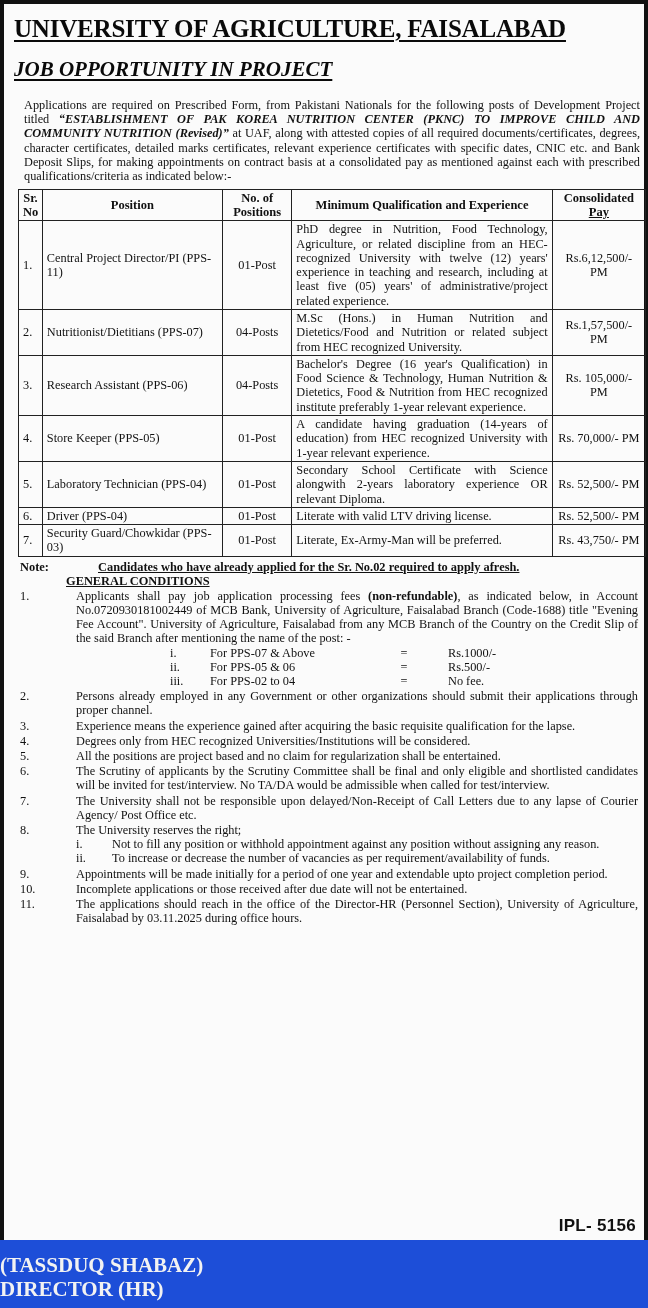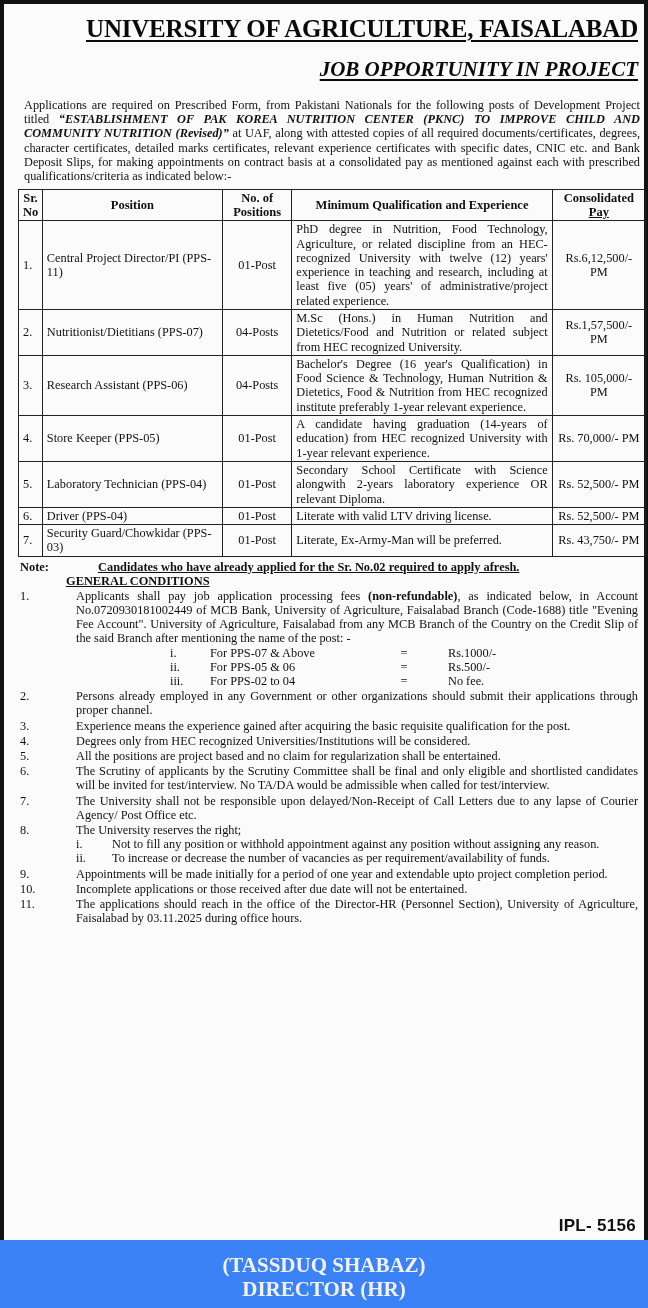--- a/index.html
+++ b/index.html
@@ -5,21 +5,21 @@
   html, body { margin:0; padding:0; }
   body {
     width:648px; height:1308px; background:#111; overflow:hidden;
     font-family:"Liberation Serif", serif; color:#111;
   }
   .page {
     position:absolute; left:4px; top:4px; width:640px; height:1236px;
     background:#fbfbfb; box-sizing:border-box; padding:0 6px 0 10px;
   }
   .title1, .title2 {
-    text-align:right; font-weight:bold; text-decoration:underline;
+    text-align:left; font-weight:bold; text-decoration:underline;
     text-decoration-thickness:2px; text-underline-offset:3px; color:#0a0a0a;
   }
   .title1 { font-size:25px; letter-spacing:-0.2px; margin-top:10px; line-height:30px; }
   .title2 { font-size:21px; margin-top:10px; line-height:30px;font-style:italic; }
   .intro {
     font-size:12.3px; line-height:14.2px; text-align:justify;
     margin:14px 0 0 10px; width:616px;
   }
   .intro b i, .intro i { font-style:italic; font-weight:bold; }
   table.jobs {
@@ -56,22 +56,22 @@
   .fee .lab { width:150px; }
   .fee .eq { width:88px; text-align:center; }
   .sub { display:flex; margin-left:0; }
   .sub .r { width:36px; flex:none; }
   .sub .st { width:532px; text-align:justify; }
   .ipl {
     position:absolute; right:8px; top:1212px; font-family:"Liberation Sans", sans-serif;
     font-weight:bold; font-size:17px; letter-spacing:0.3px; color:#111;
   }
   .sig {
-    position:absolute; left:0; top:1240px; width:648px; height:68px; background:#3b82f6;
-    color:#f2f2f2; text-align:center; font-weight:bold; font-size:21px; line-height:24px;
+    position:absolute; left:0; top:1240px; width:648px; height:68px; background:#1d4ed8;
+    color:#f2f2f2; font-weight:bold; font-size:21px; line-height:24px;
   }
   .sig .s1 { margin-top:13px; }
 </style>
 </head>
 <body>
 
 <div class="page">
   <div class="title1">UNIVERSITY OF AGRICULTURE, FAISALABAD</div>
   <div class="title2">JOB OPPORTUNITY IN PROJECT</div>
 
@@ -180,21 +180,21 @@
           </div>
       </div>
     </div>
     <div id="items1">
         <div class="item">
           <span class="n">2.</span>
           <div class="t">Persons already employed in any Government or other organizations should submit their applications through proper channel.</div>
         </div>
         <div class="item">
           <span class="n">3.</span>
-          <div class="t">Experience means the experience gained after acquiring the basic requisite qualification for the post.</div>
+          <div class="t">Experience means the experience gained after acquiring the basic requisite qualification for the lapse.</div>
         </div>
         <div class="item">
           <span class="n">4.</span>
           <div class="t">Degrees only from HEC recognized Universities/Institutions will be considered.</div>
         </div>
         <div class="item">
           <span class="n">5.</span>
           <div class="t">All the positions are project based and no claim for regularization shall be entertained.</div>
         </div>
         <div class="item">

